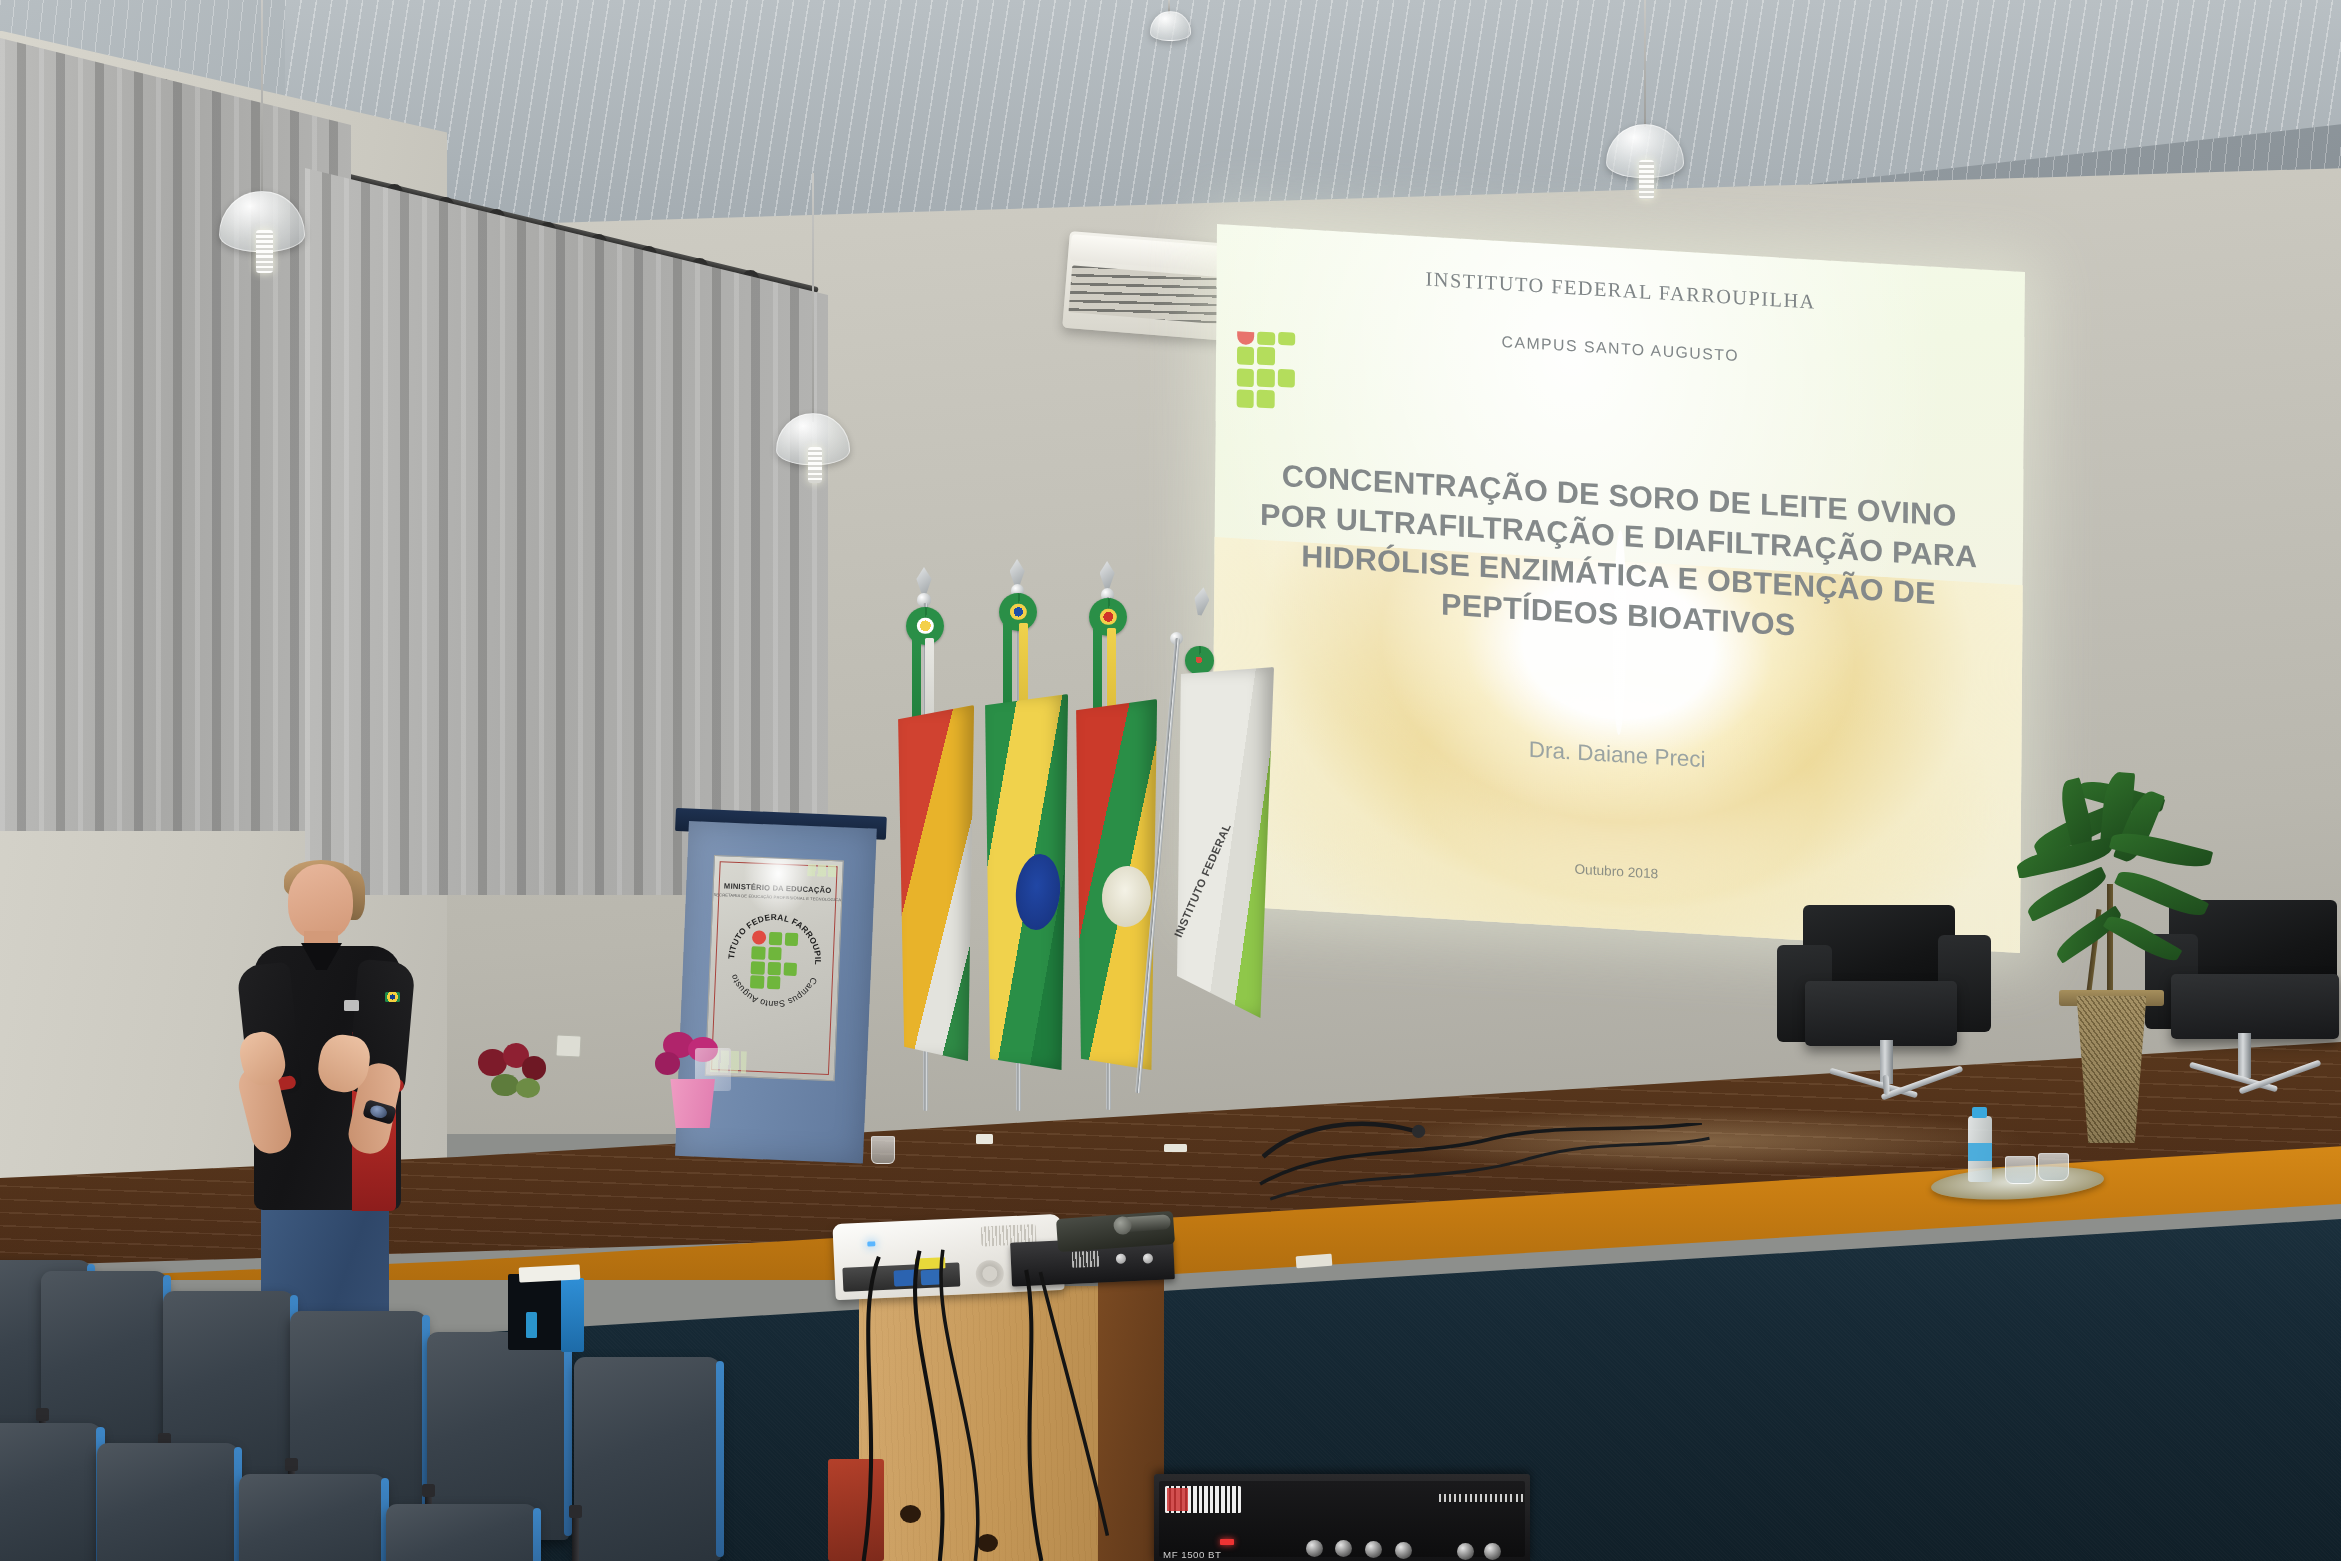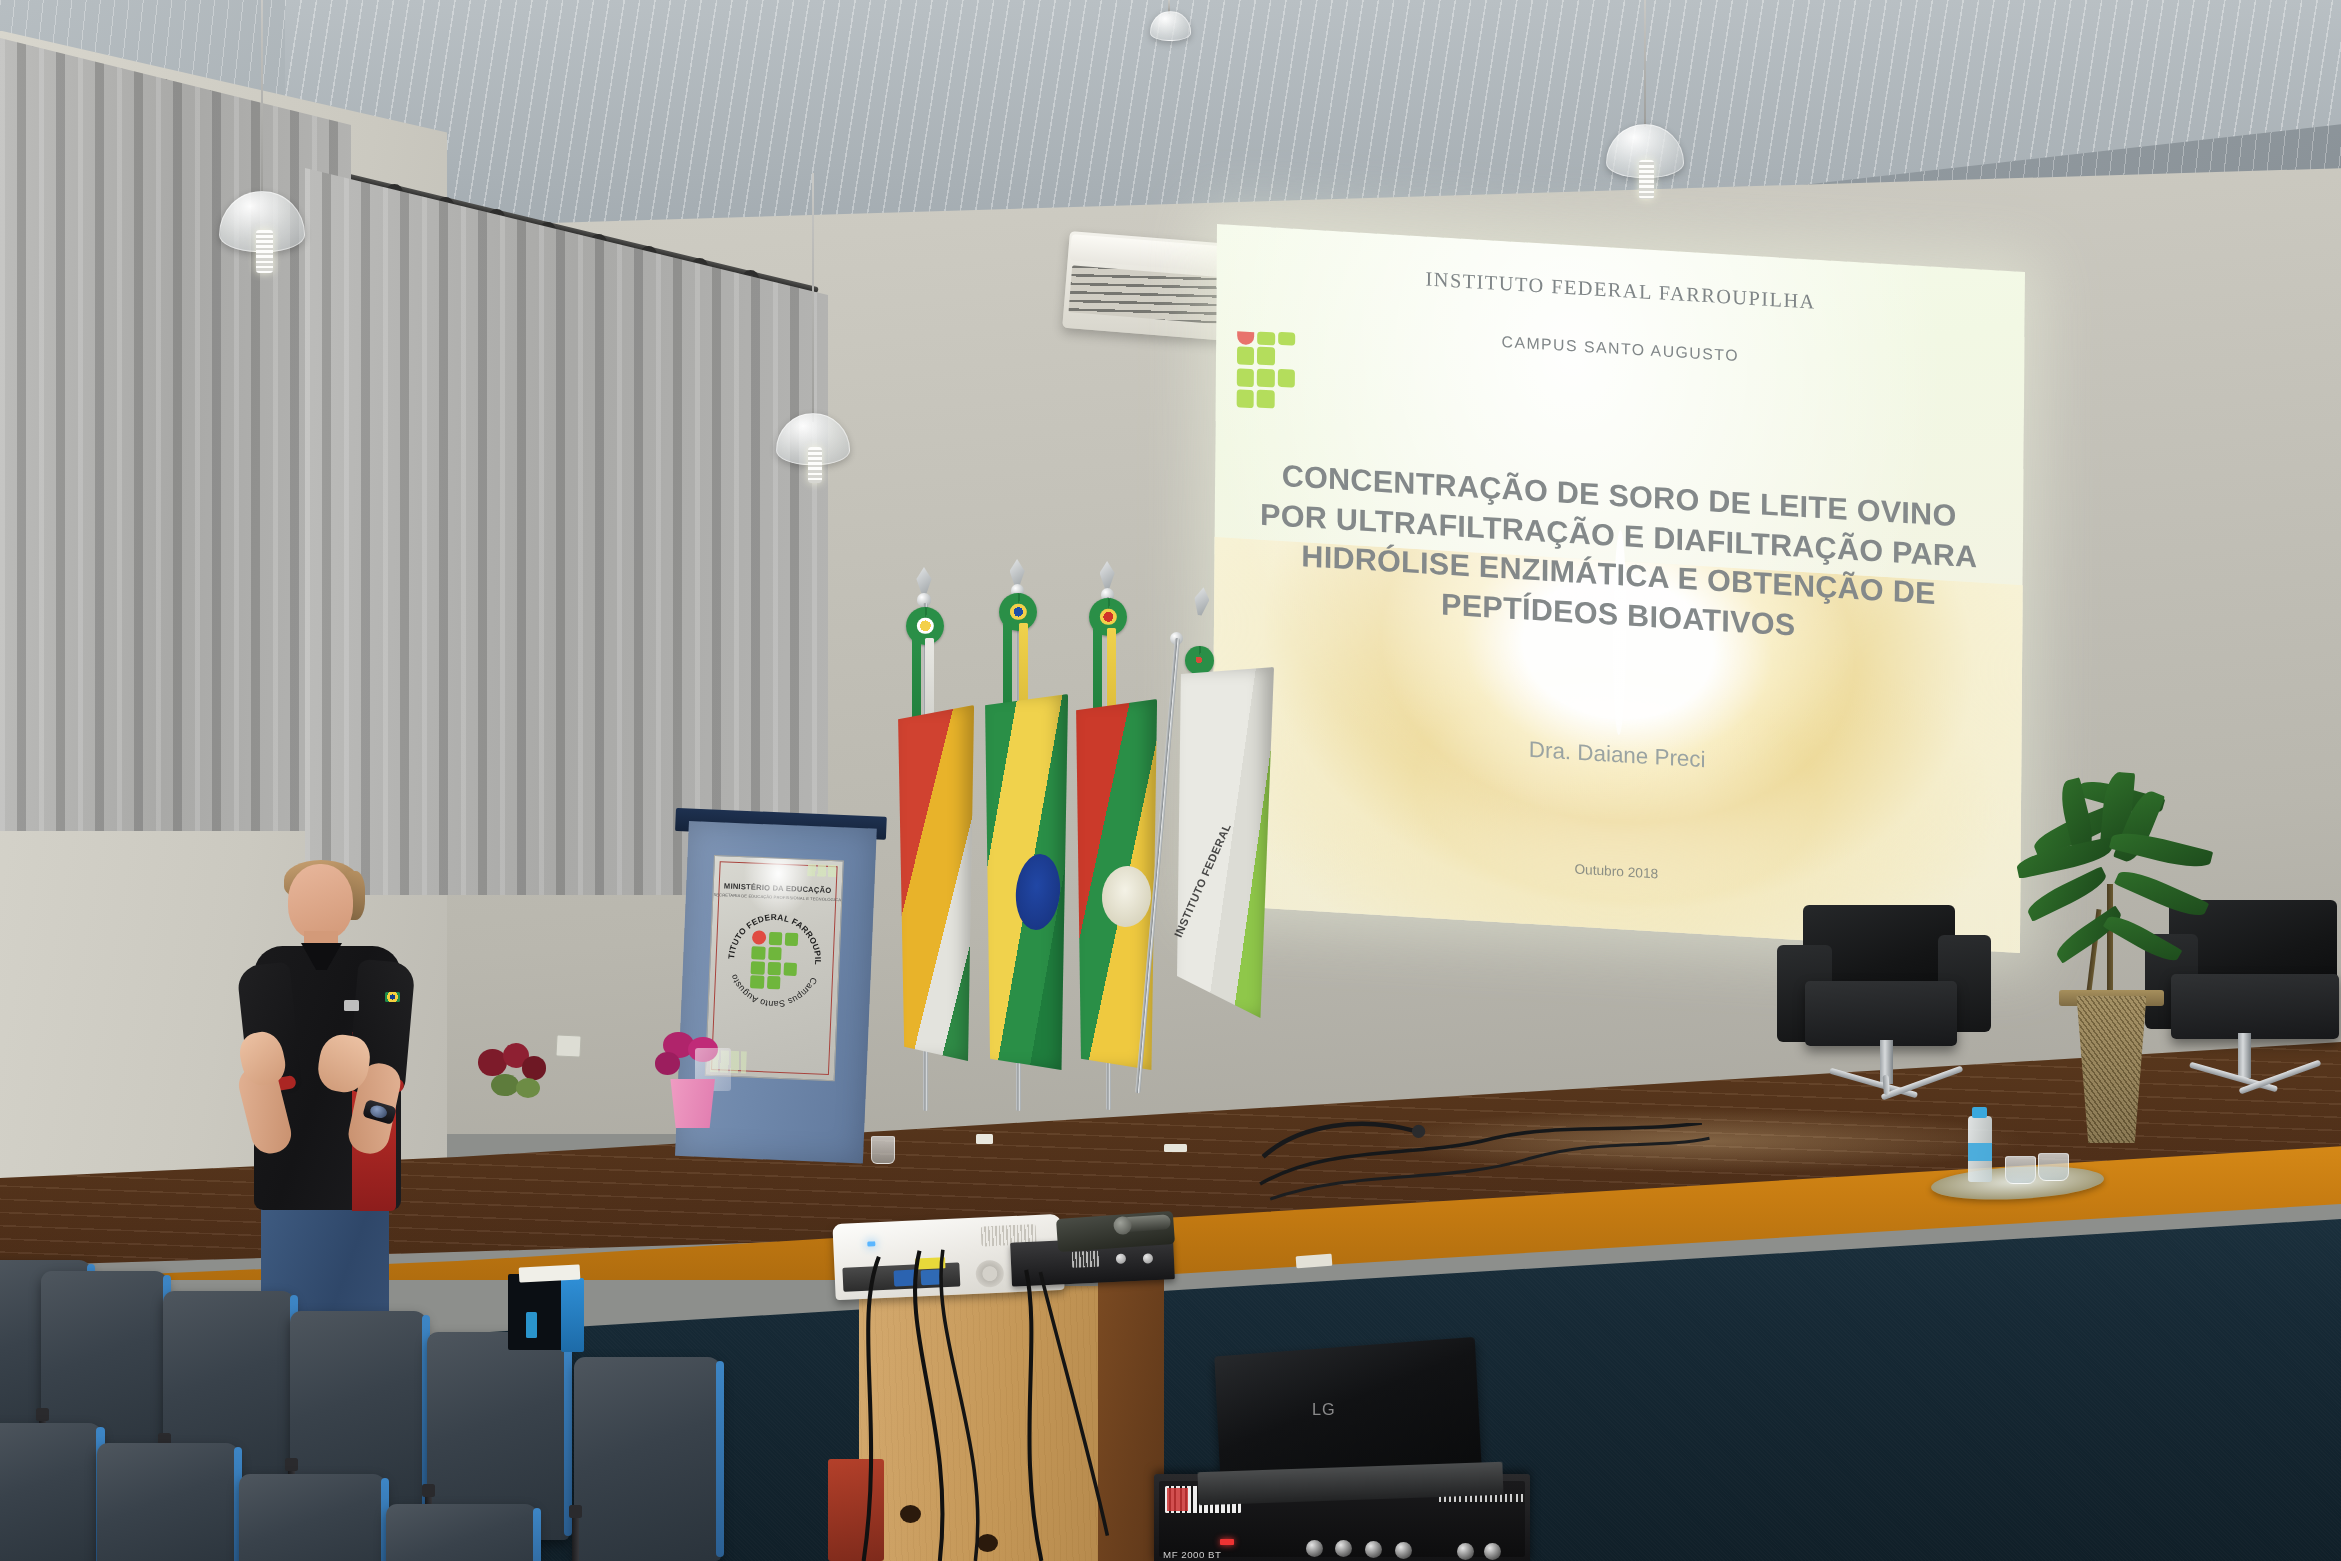--- a/index.html
+++ b/index.html
@@ -689,28 +689,23 @@
     <div class="faceplate"></div>
     <div class="vu"></div>
     <div class="ledrow"></div>
     <div class="redled"></div>
     <div class="jack" style="left:152px;bottom:8.1px;"></div>
     <div class="jack" style="left:181px;bottom:8.1px;"></div>
     <div class="jack" style="left:211px;bottom:7.1px;"></div>
     <div class="jack" style="left:241px;bottom:6.1px;"></div>
     <div class="jack" style="left:303px;bottom:5.1px;"></div>
     <div class="jack" style="left:330px;bottom:5.1px;"></div>
-    <div class="brand">MF 2000 BT</div>
-  </div>
-
-  <div id="laptop">
-    <div class="lid"></div>
-    <div class="brand">LG</div>
-    <div class="base"></div>
-  </div>
+    <div class="brand">MF 1500 BT</div>
+  </div>
+
 
   <div class="seat" style="left:-20.3px;top:1260px;width:112px;height:183px;">
     <div class="trim"></div>
     </div>
   <div class="seat" style="left:41px;top:1271px;width:127px;height:193px;">
     <div class="trim"></div>
       <div class="rod"></div>
       <div class="cap"></div>
     </div>
   <div class="seat" style="left:163px;top:1291px;width:132px;height:198px;">

